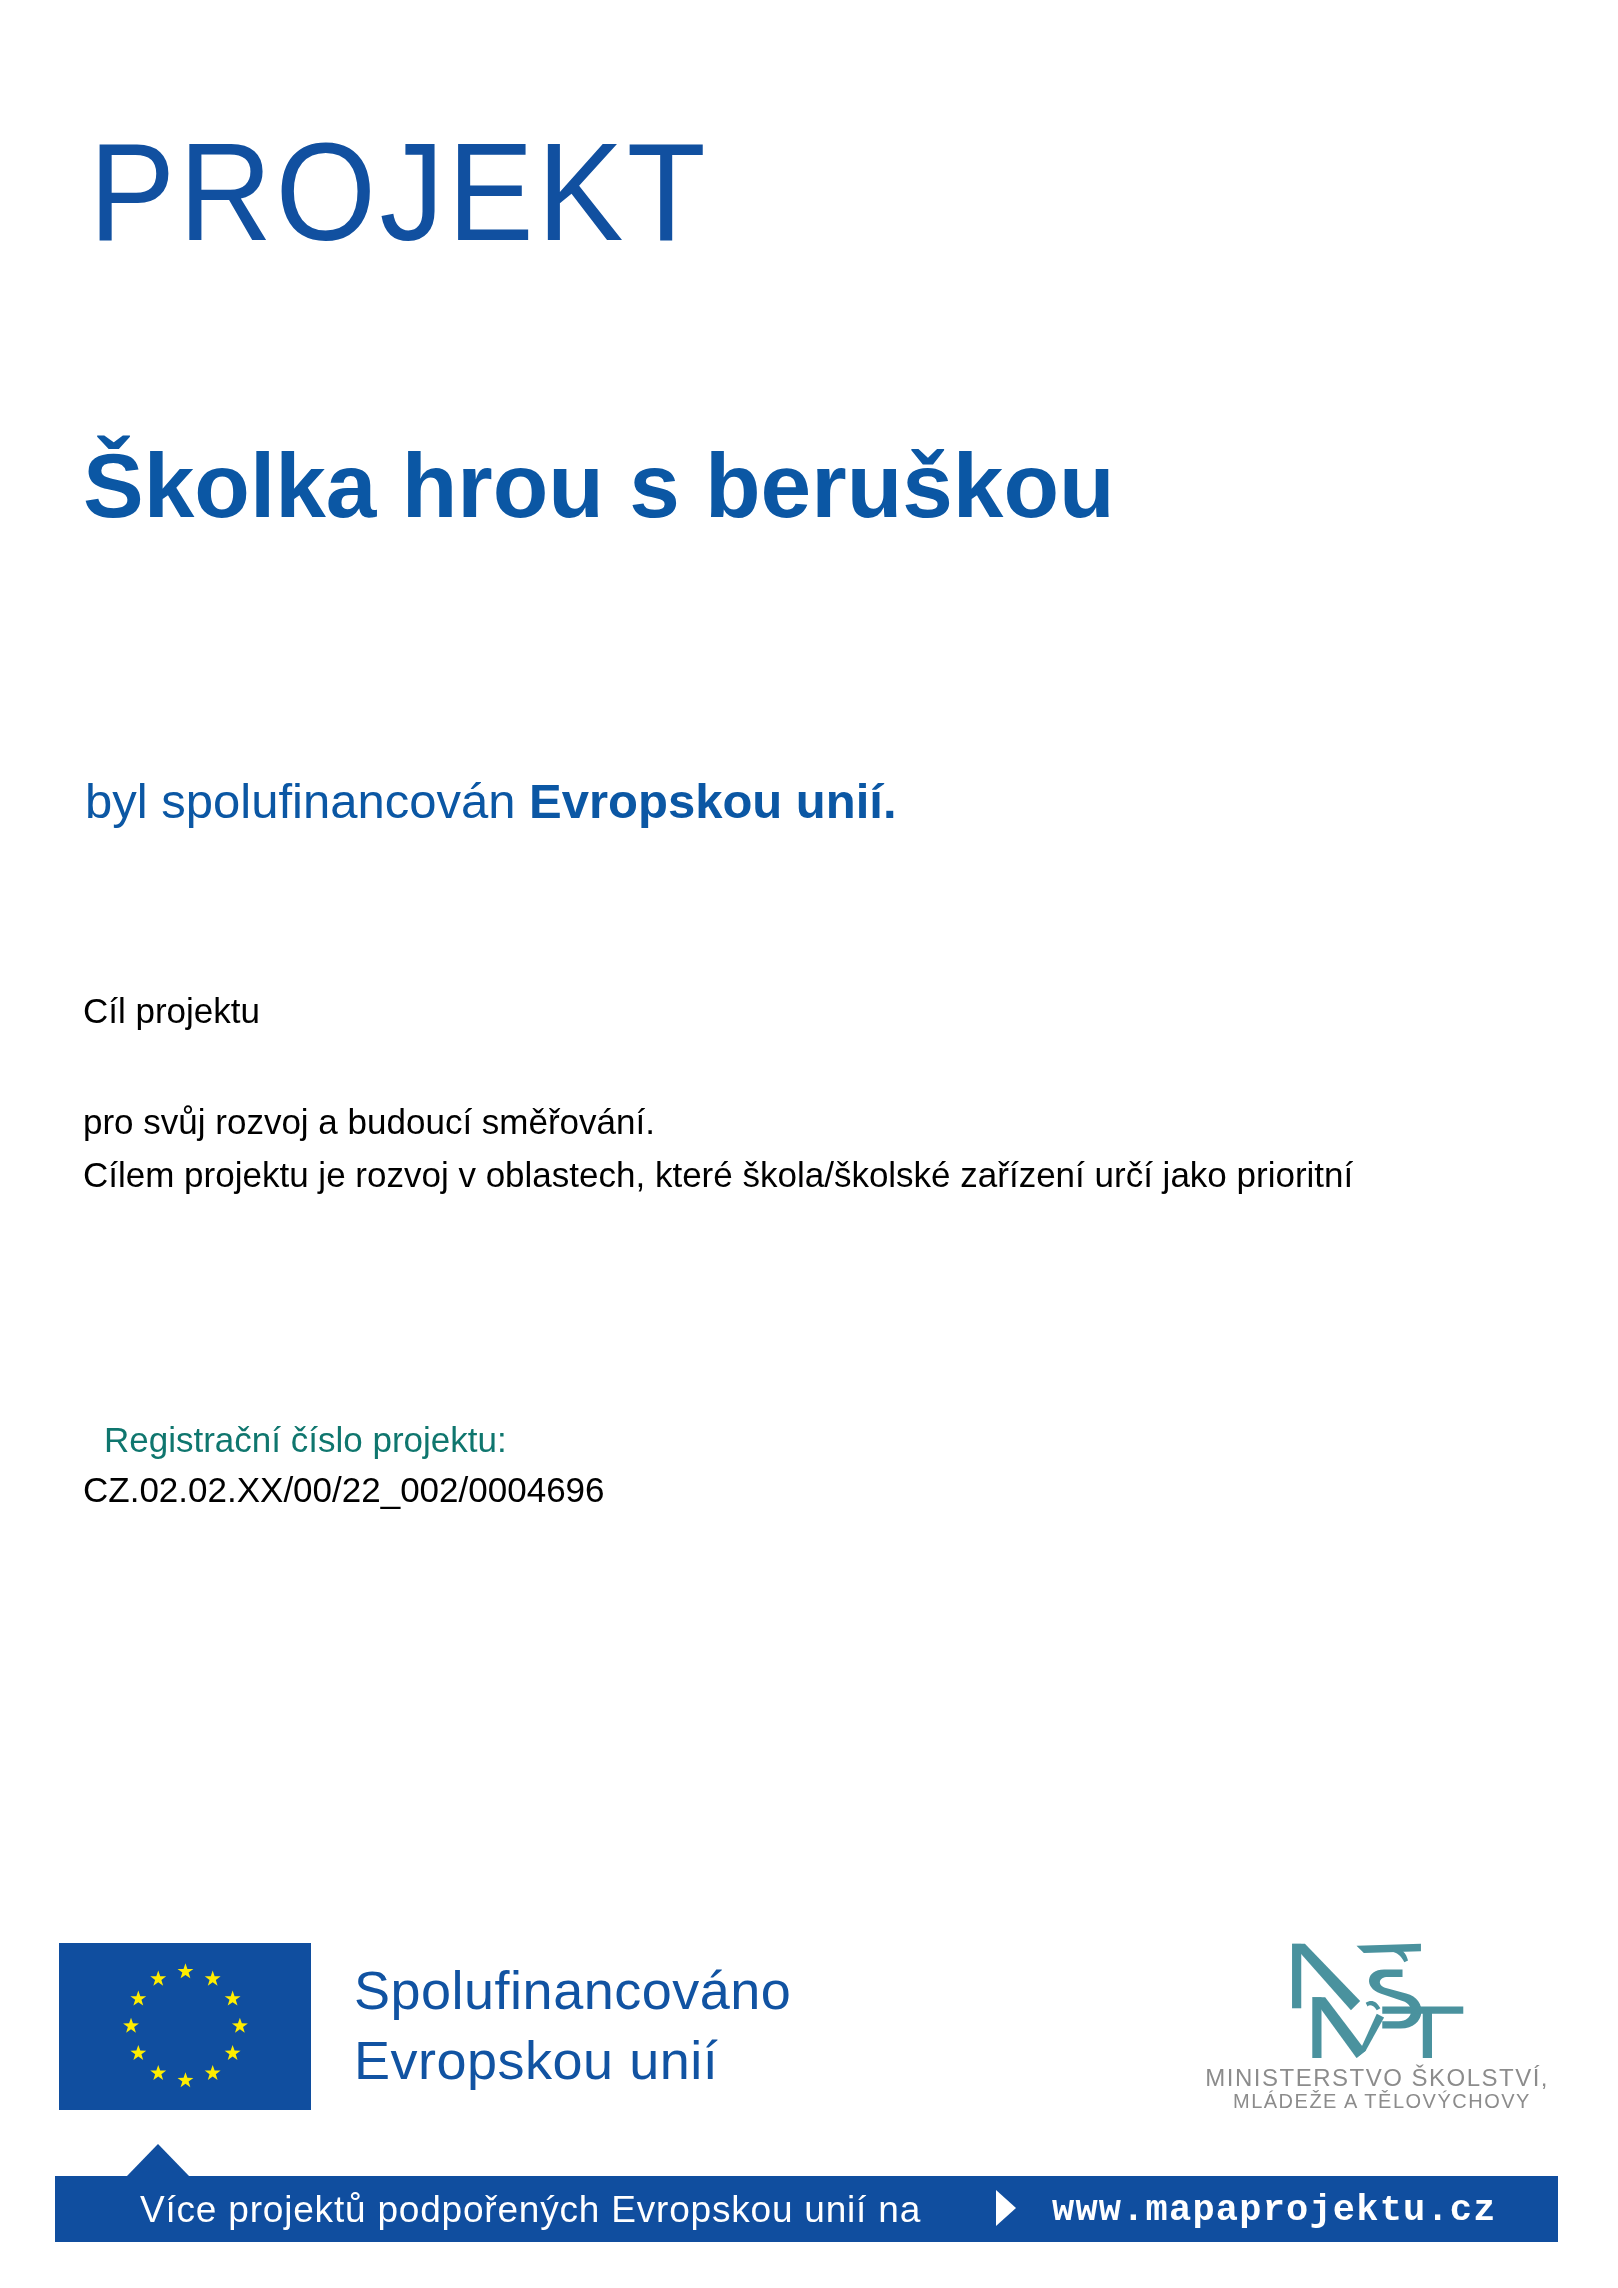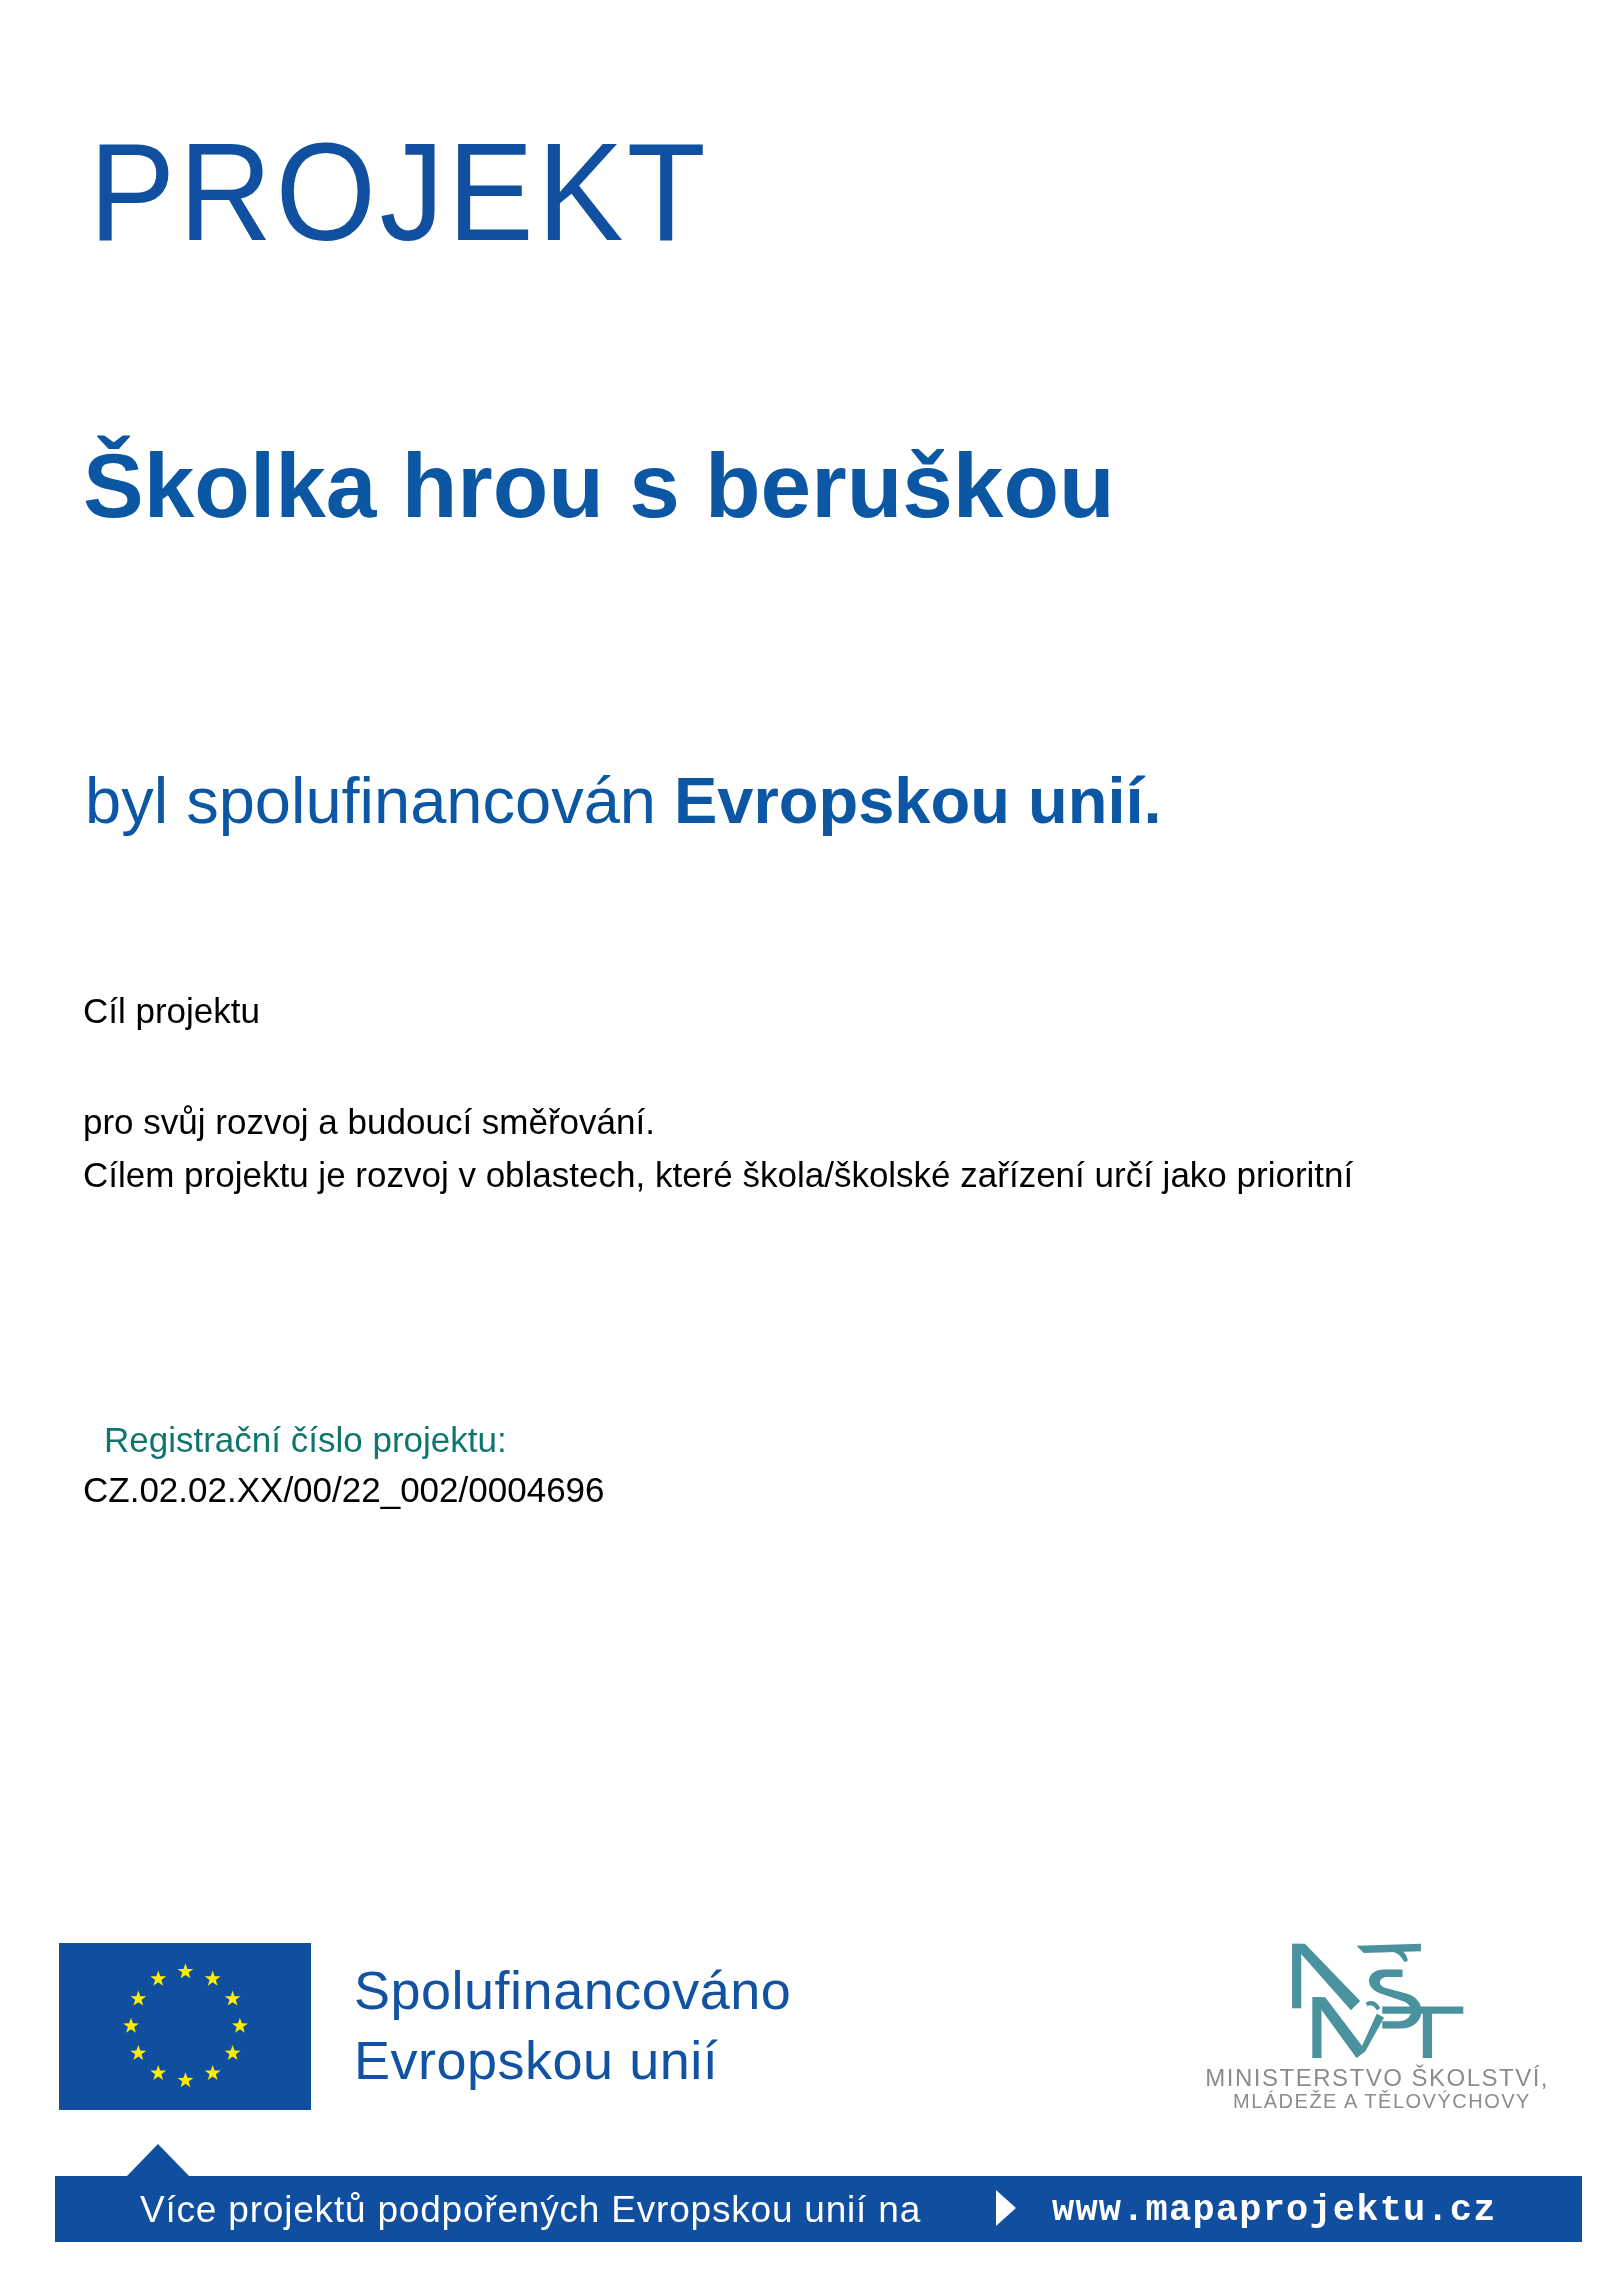--- a/index.html
+++ b/index.html
@@ -13,21 +13,21 @@
       letter-spacing: 3.7px;
       transform: scaleX(0.93); transform-origin: left top;
     }
     .project-title {
       left: 83px; top: 430px;
       font-size: 91px; line-height: 111px;
       color: #0b57a4; font-weight: 700;
     }
     .cofinanced-line {
       left: 85px; top: 755px;
-      font-size: 65px; line-height: 92px;
+      font-size: 49px; line-height: 92px;
       color: #0b57a4; font-weight: 400;
     }
     .cofinanced-line .bold { font-weight: 700; }
 
     .goal-label {
       left: 83px; top: 990px;
       font-size: 35px; line-height: 42px; color: #000;
     }
     .goal-text {
       left: 83px; top: 1095px;
@@ -73,21 +73,20 @@
     
     .banner-pointer {
       left: 126px; top: 2144px; width: 0; height: 0;
       border-left: 32px solid transparent;
       border-right: 32px solid transparent;
       border-bottom: 33px solid #104e9f;
     }
     .banner {
       left: 55px; top: 2176px; width: 1503px; height: 66px;
       background: #104e9f;
-      padding-left: 24px;
     }
     .banner-text {
       position: absolute; left: 85px; top: 13px;
       font-size: 37px; line-height: 42px; color: #ffffff;
       letter-spacing: 0.8px;
     }
     .banner-arrow {
       position: absolute; left: 941px; top: 14px; width: 0; height: 0;
       border-top: 18.5px solid transparent;
       border-bottom: 18.5px solid transparent;

